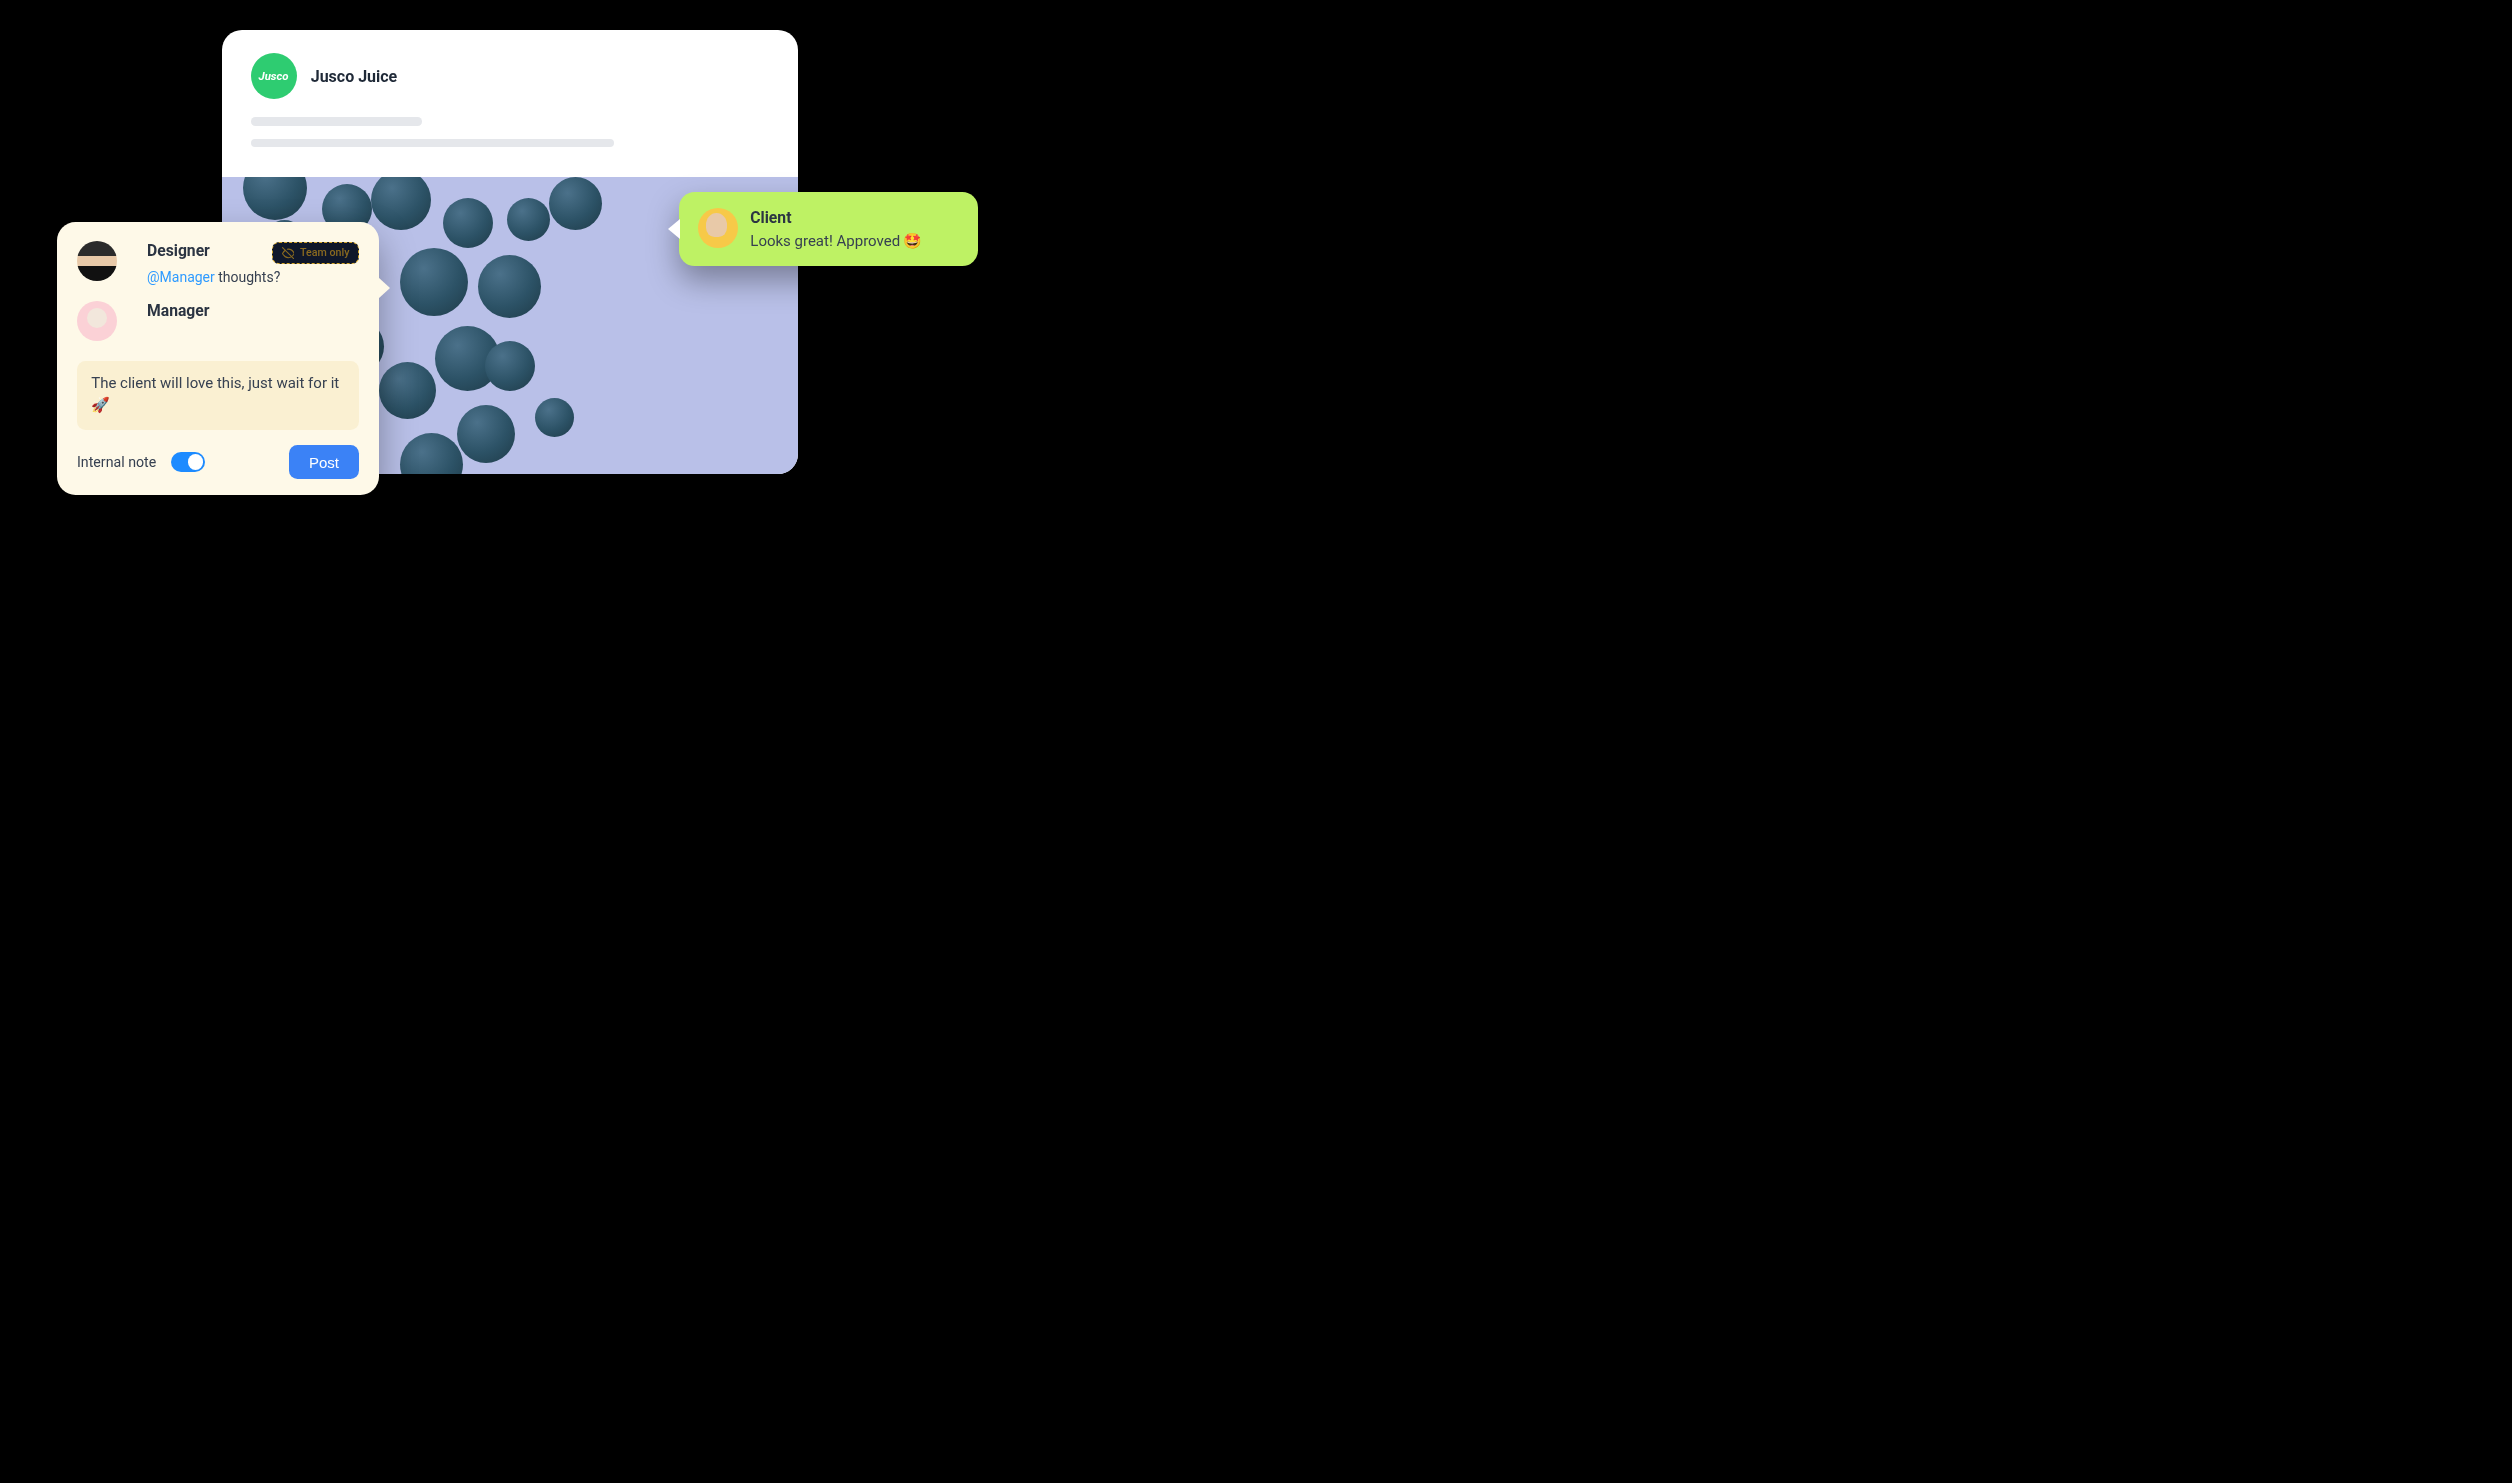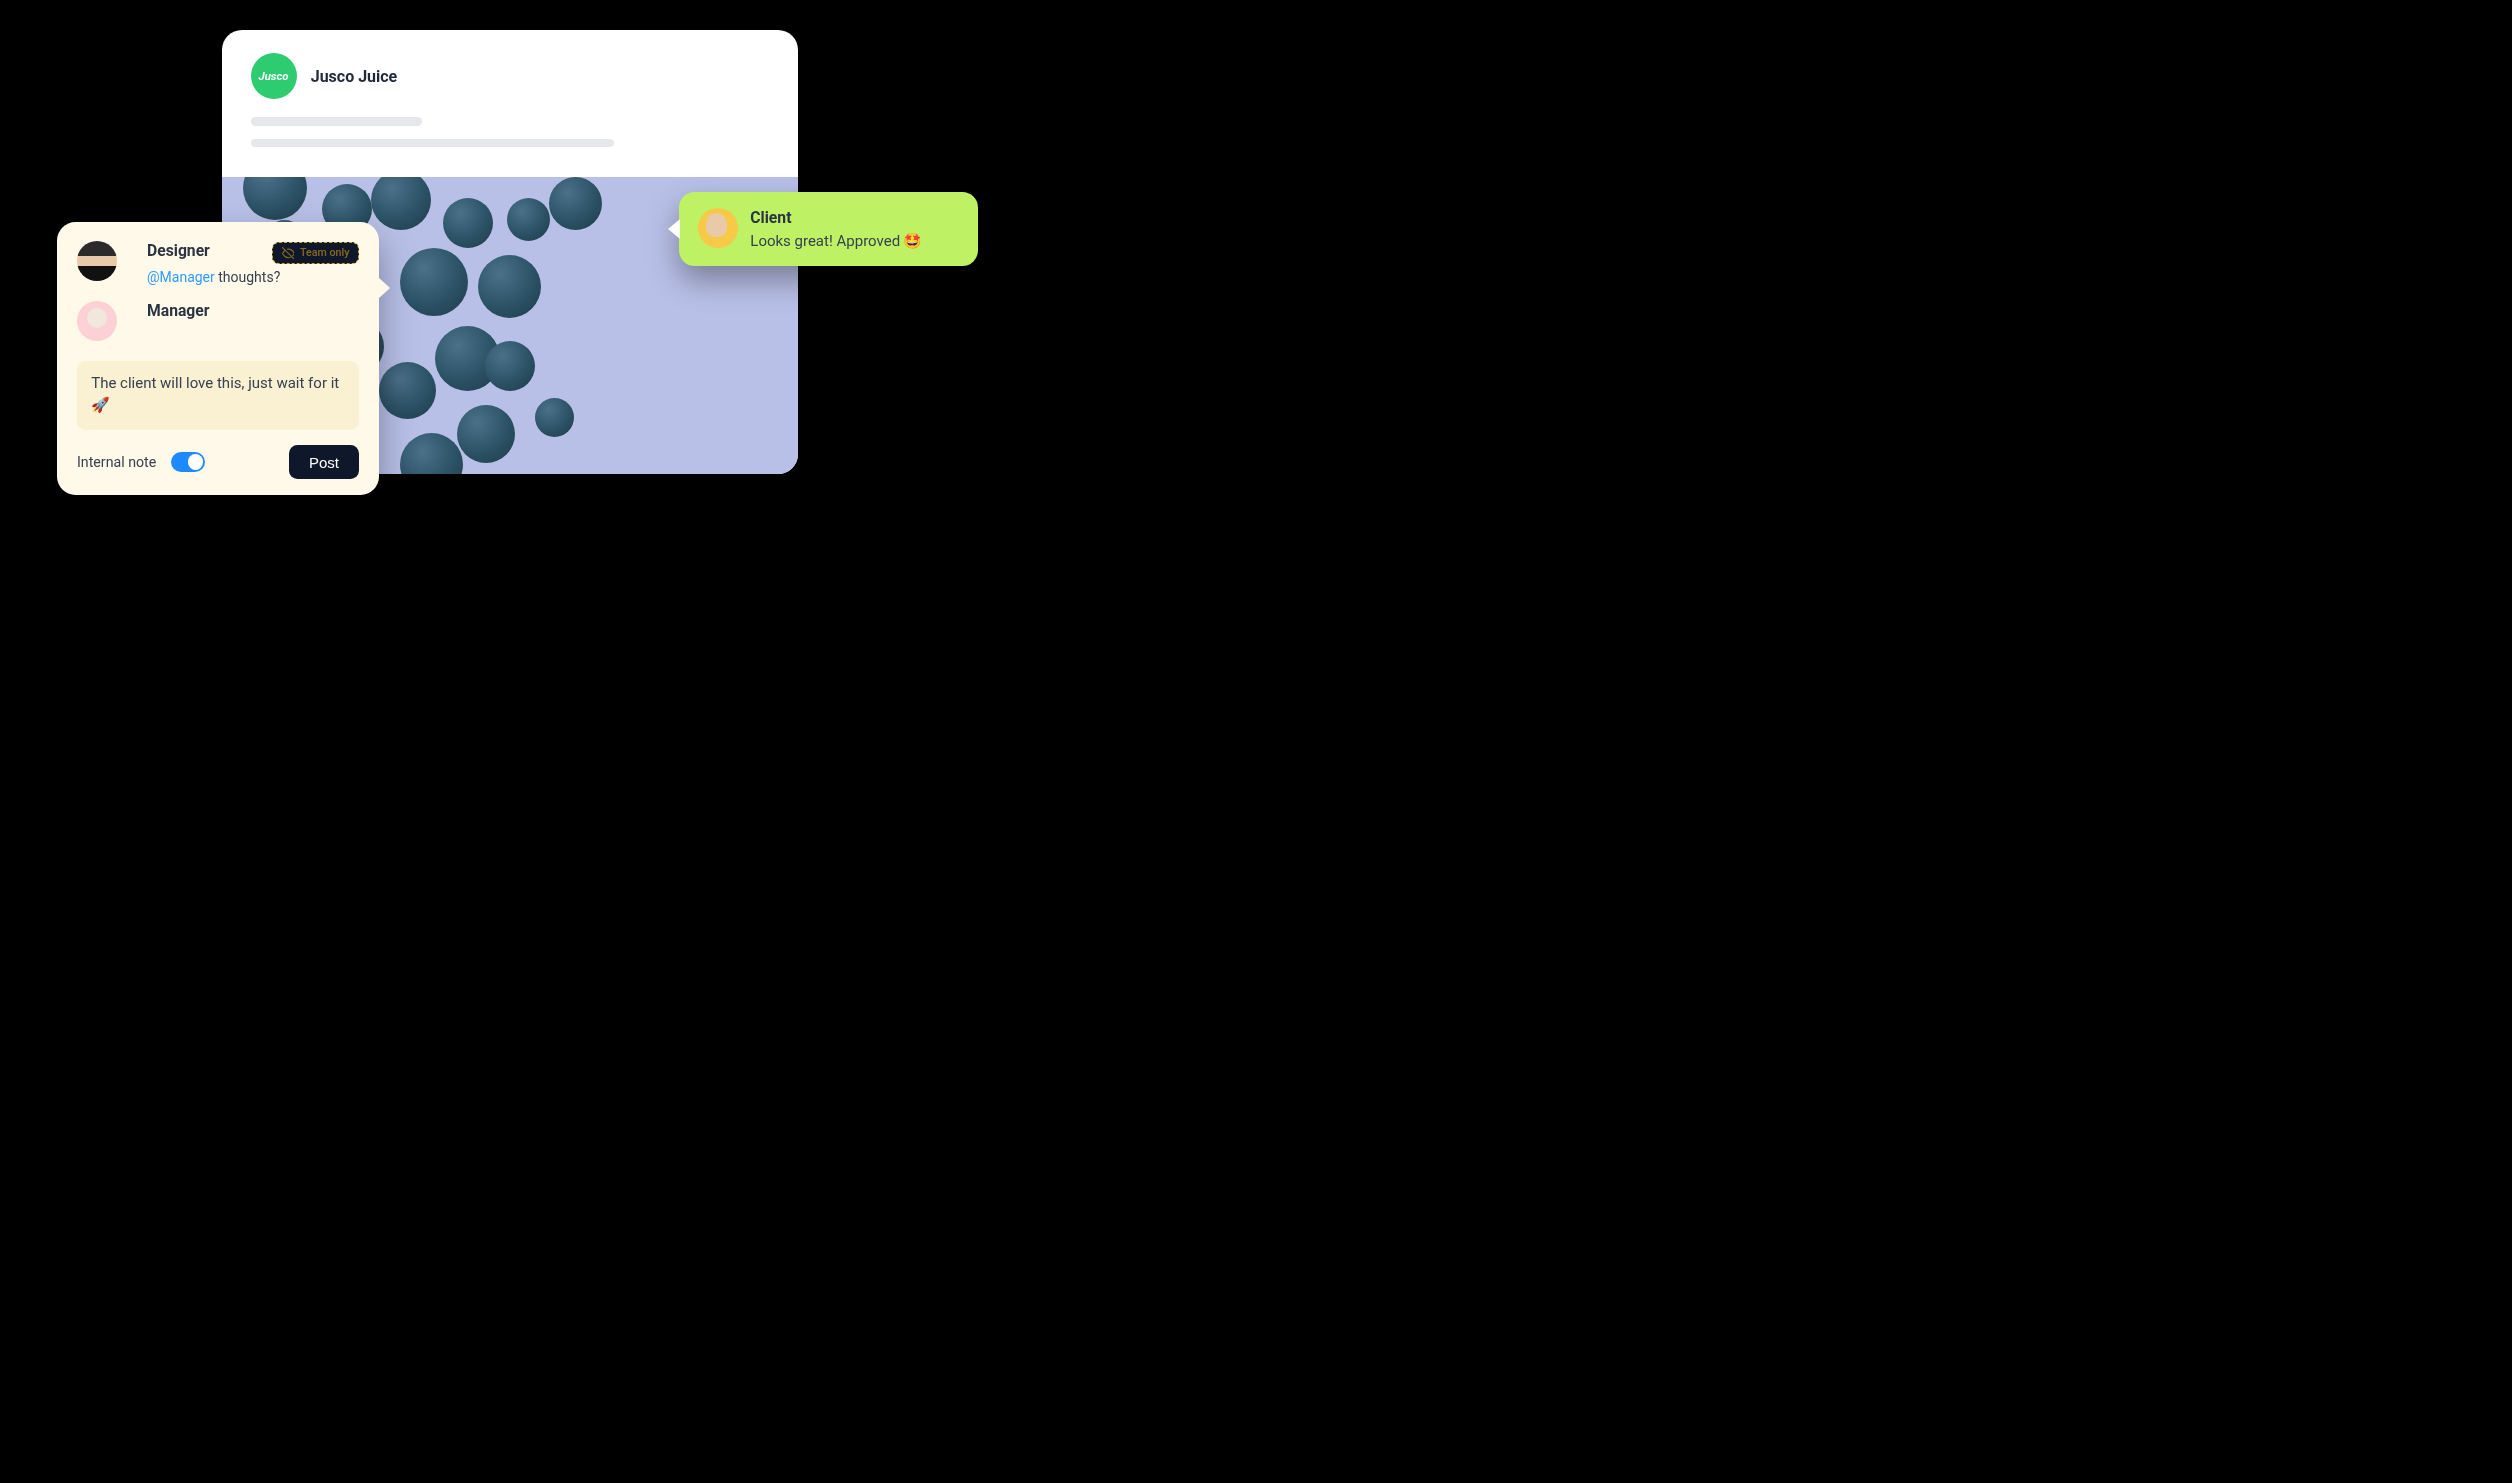--- a/index.html
+++ b/index.html
@@ -181,21 +181,21 @@
   }
   .toggle::after {
     content: "";
     position: absolute;
     right: 2.1px; top: 2.1px;
     width: 15.7px; height: 15.7px;
     background: #fff;
     border-radius: 50%;
   }
   .post-btn {
-    background: #0f172a;
+    background: #3b82f6;
     color: #fff;
     border: none;
     border-radius: 8.5px;
     padding: 8.5px 20px;
     font-size: 15px;
     font-weight: 500;
     cursor: pointer;
   }
 
   

